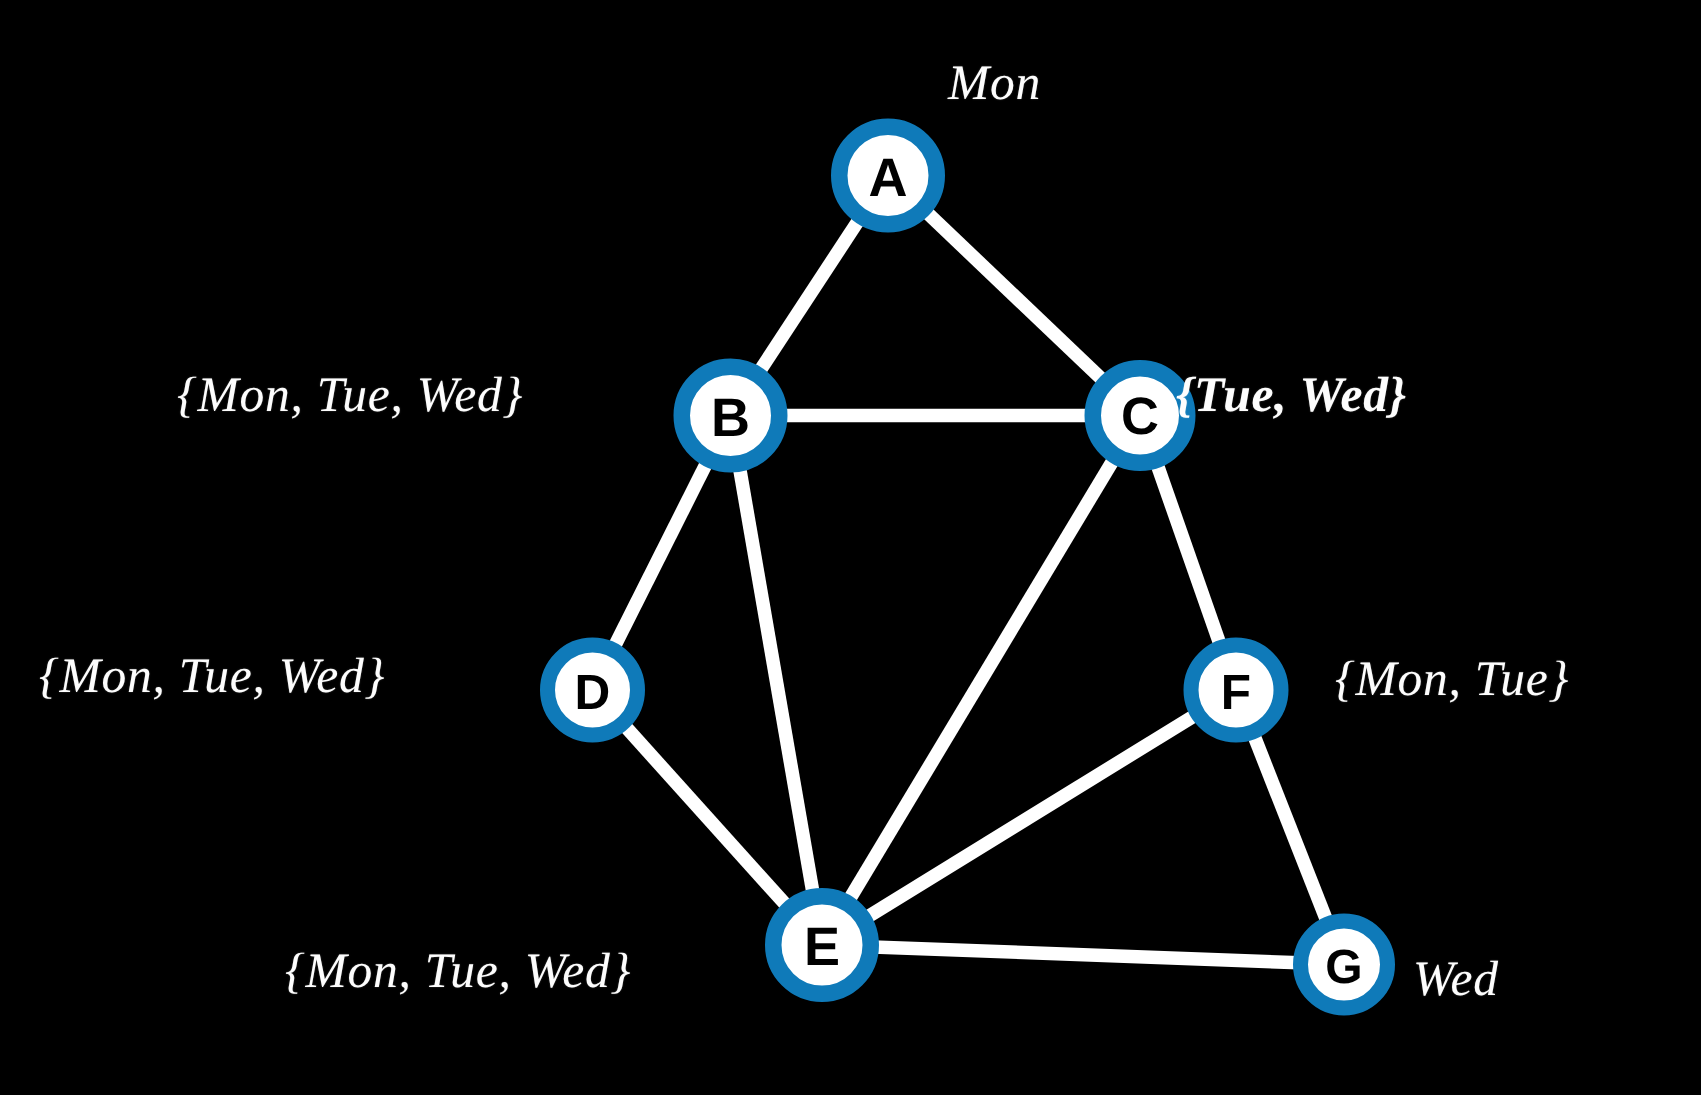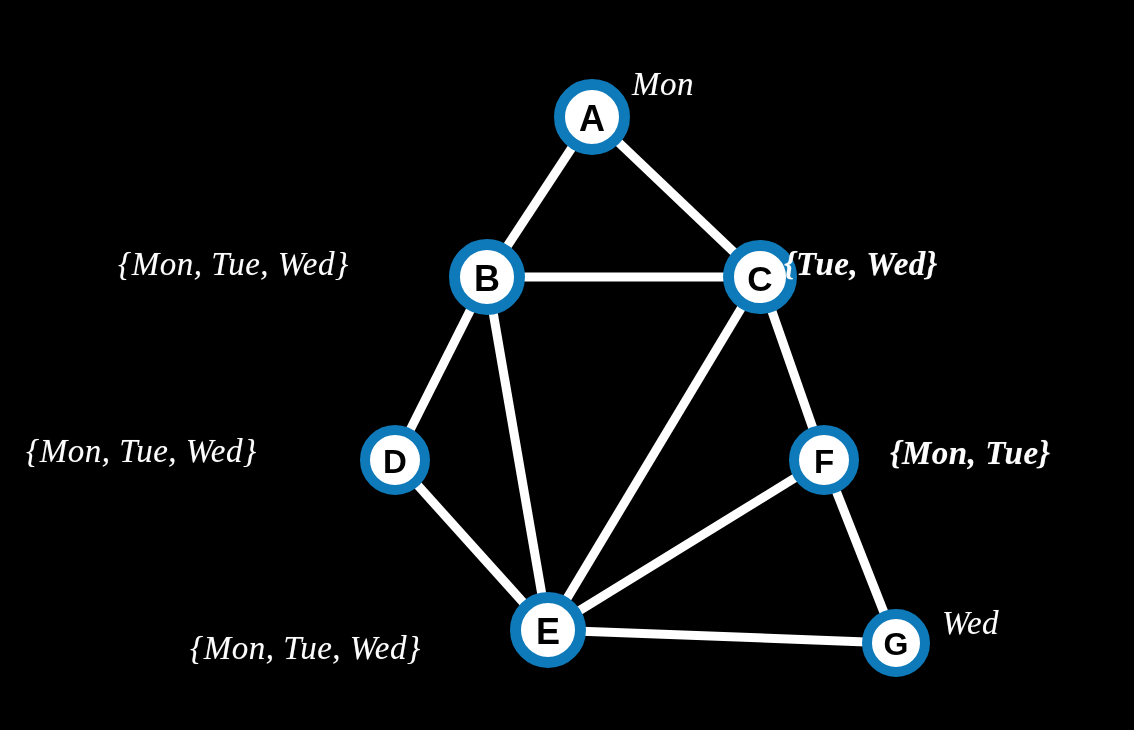--- a/index.html
+++ b/index.html
@@ -98,21 +98,21 @@
           <circle class="node-ring" cx="824" cy="460" r="30" stroke-width="10" fill="#ffffff" stroke="#0f7ab9"></circle>
           <text class="node-letter" x="824" y="461" font-size="33" fill="#000000">F</text>
         </g>
         <g>
           <circle class="node-ring" cx="896" cy="643" r="29" stroke-width="10" fill="#ffffff" stroke="#0f7ab9"></circle>
           <text class="node-letter" x="896" y="644" font-size="32" fill="#000000">G</text>
         </g>
       </g>
   </svg>
   <div id="labels-layer">
-      <div class="domain-label" style="left: 632px; top: 40px; margin-top: 28px;">Mon</div>
+      <div class="domain-label" style="left: 632px; top: 40px;">Mon</div>
       <div class="domain-label align-right" style="left: 118px; top: 248px; width: 310px;">{Mon, Tue, Wed}</div>
       <div class="domain-label" style="left: 784px; top: 248px; font-weight: bold;">{Tue, Wed}</div>
       <div class="domain-label align-right" style="left: 26px; top: 435px; width: 310px;">{Mon, Tue, Wed}</div>
-      <div class="domain-label" style="left: 890px; top: 437px; font-weight: bold;">{Mon, Tue}</div>
+      <div class="domain-label" style="left: 890px; top: 437px;">{Mon, Tue}</div>
       <div class="domain-label align-right" style="left: 190px; top: 632px; width: 310px;">{Mon, Tue, Wed}</div>
-      <div class="domain-label" style="left: 942px; top: 607px; font-family: Liberation Serif, serif;">Wed</div>
+      <div class="domain-label" style="left: 942px; top: 637px; font-family: Liberation Serif, serif;">Wed</div>
     </div>
 </div>
 
 </body></html>

